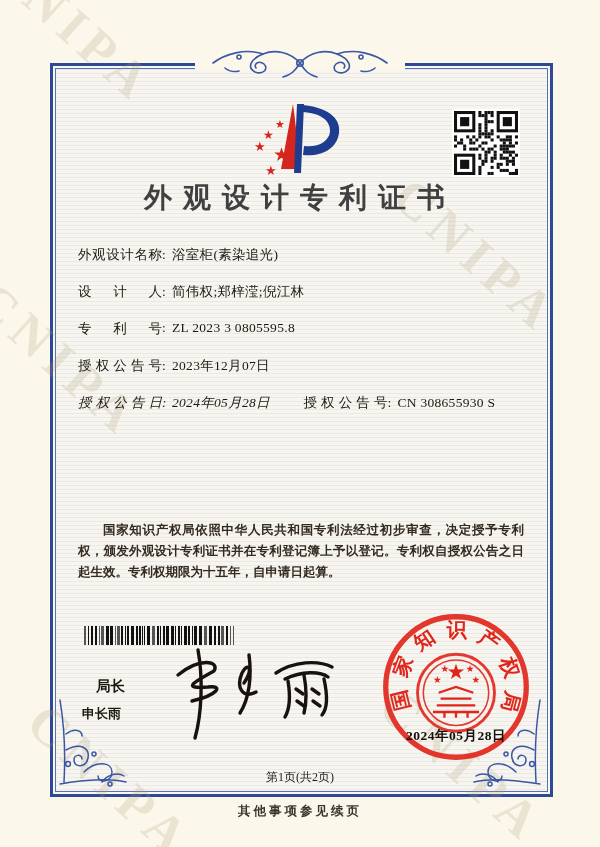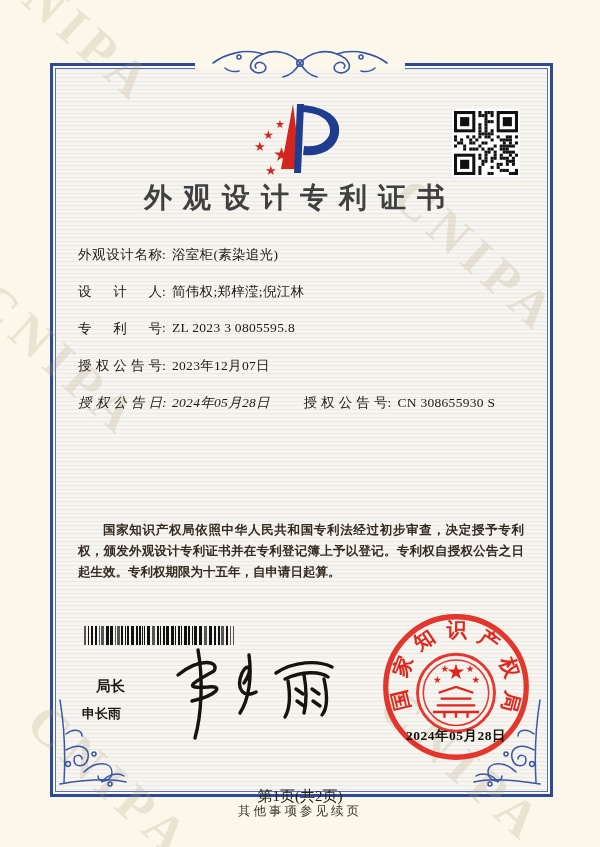--- a/index.html
+++ b/index.html
@@ -37,24 +37,24 @@
   .paras p{margin:0 0 7px 0;text-indent:2em;}
   .barcode{position:absolute;left:84px;top:626px;width:156px;height:19px;}
   .sig-title{position:absolute;left:82px;top:677px;font-size:14.5px;font-weight:bold;
              font-family:"Liberation Sans",sans-serif;margin-left:14px;}
   .sig-name{position:absolute;left:82px;top:705px;font-size:13px;font-weight:bold;
             font-family:"Liberation Sans",sans-serif;}
   .signature{position:absolute;left:152px;top:643px;width:195px;height:102px;}
   .seal{position:absolute;left:379px;top:610px;width:154px;height:154px;}
   .seal-date{position:absolute;left:384px;top:727px;width:144px;text-align:center;
              font-size:13.5px;font-weight:bold;color:#14100c;letter-spacing:0.5px;}
-  .page-num{position:absolute;left:0;top:787px;width:600px;text-align:center;
-            font-size:15px;color:#23201c;z-index:4;}
+  .page-num{position:absolute;left:0;top:769px;width:600px;text-align:center;
+            font-size:12px;color:#23201c;z-index:4;}
   .bottom-note{position:absolute;left:0;top:803px;width:600px;text-align:center;
-               font-size:12.5px;letter-spacing:3px;color:#3a352e;}
+               font-size:12.5px;letter-spacing:3px;color:#3a352e;font-weight:bold;}
   svg{display:block;}
 </style>
 </head>
 <body>
 
 <div class="page">
 
   <div class="wm" style="left:-28px;top:-4px;">CNIPA</div>
   <div class="wm" style="left:376px;top:226px;">CNIPA</div>
   <div class="wm" style="left:-42px;top:330px;">CNIPA</div>

